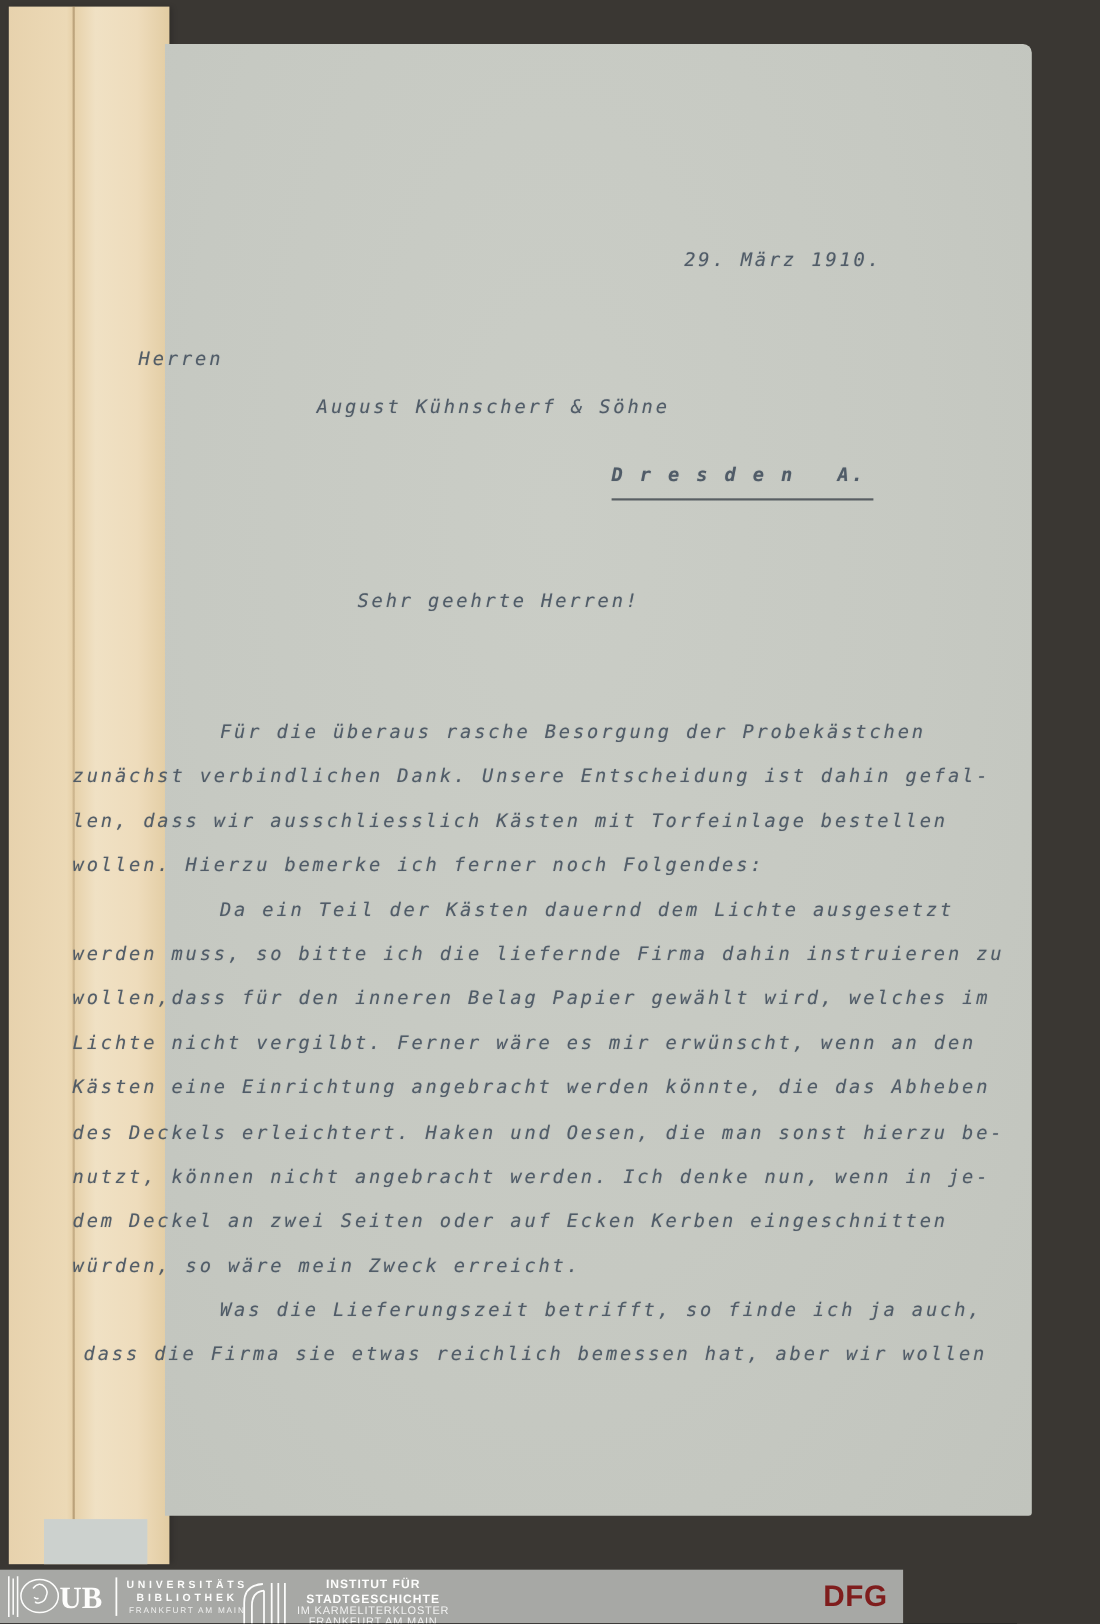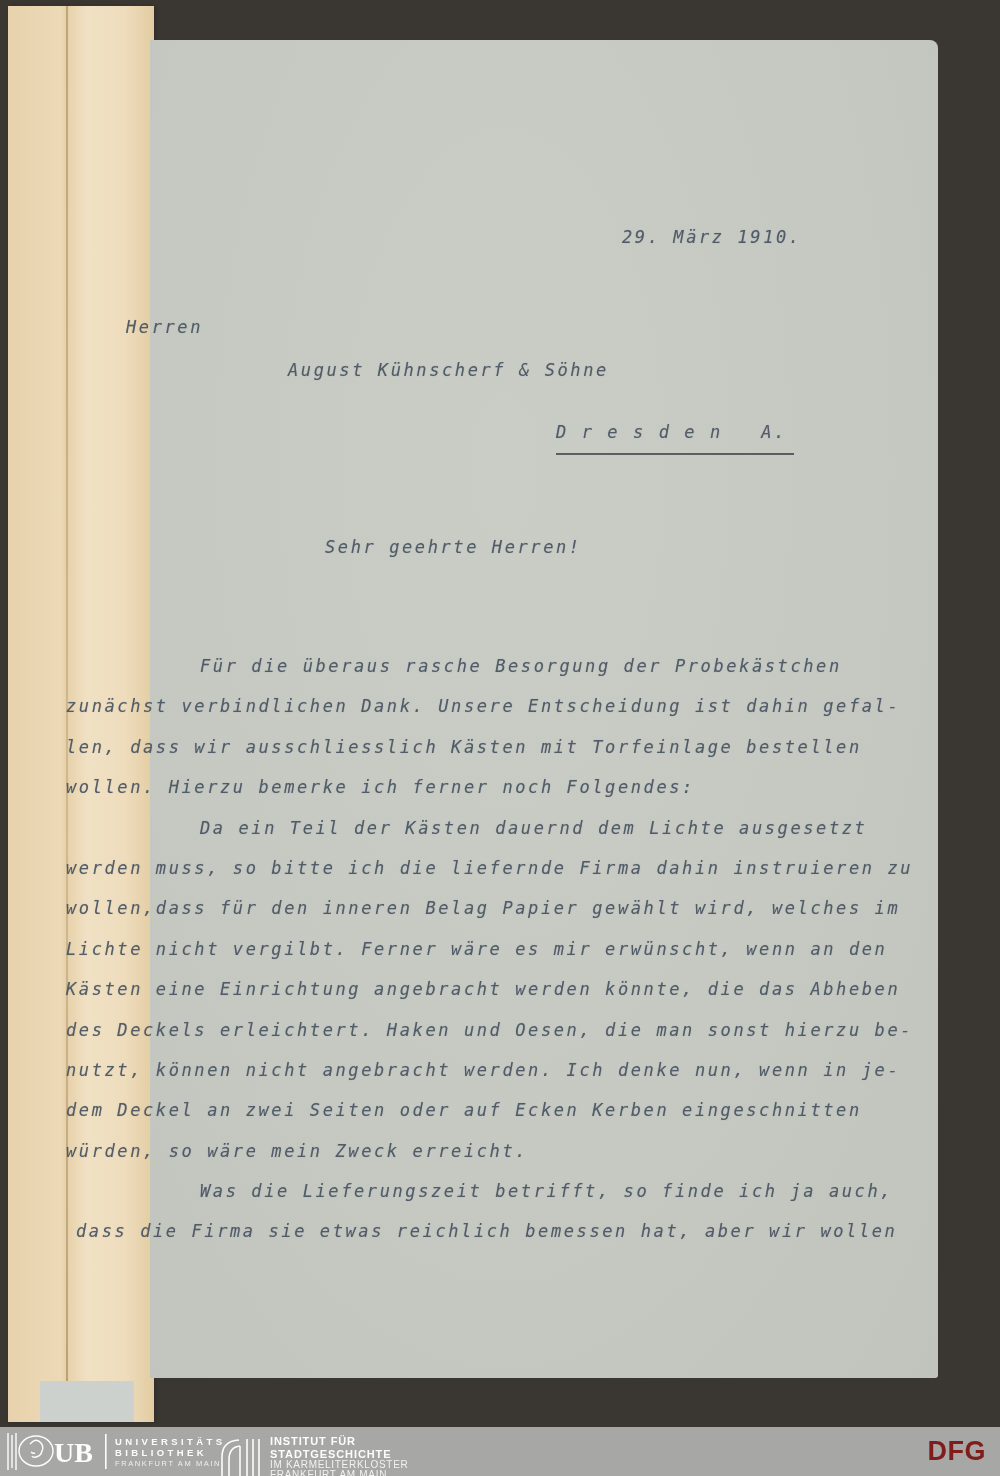--- a/index.html
+++ b/index.html
@@ -42,36 +42,37 @@
     font-style:italic;
     font-size:17px;
     letter-spacing:2.6px;
     text-shadow:0 0 1px rgba(72,84,98,.4);
     white-space:pre;
     z-index:5;
   }
   .pos-date{left:622px;top:227px;}
   .pos-herren{left:126px;top:317px;}
   .pos-addressee{left:288px;top:360px;}
-  .pos-city{left:556px;top:422px;}
+  .pos-city{left:556px;top:422px;font-weight:bold;}
   .city-underline{
     position:absolute;left:556px;top:453px;width:238px;height:2px;
     background:rgba(58,64,72,.78);z-index:5;
   }
   .pos-greeting{left:325px;top:537px;}
   .letter-body{left:66px;top:646px;width:874px;}
   .tline{height:40.4px;line-height:40.4px;white-space:pre;}
   .ind0{padding-left:0;}
   .ind1{padding-left:134px;}
   .ind2{padding-left:10px;}
   
   .footer{
-    position:absolute;left:0;top:1427px;width:1000px;height:49px;
+    position:absolute;left:0;top:1427px;width:821px;height:49px;
     background:var(--footer-bar);color:#fff;z-index:10;
     font-family:"Liberation Sans",sans-serif;
+    text-align:center;
   }
   .ub-logo{position:absolute;left:6px;top:3px;height:43px;display:flex;align-items:center;}
   .ub-wordmark{margin-left:5px;}
   .ub-wordmark .l{font-size:9.5px;letter-spacing:3.4px;line-height:11.5px;font-weight:bold;color:#fdfdfc;white-space:nowrap;}
   .ub-wordmark .s{font-size:7.5px;letter-spacing:1.6px;line-height:9px;color:rgba(255,255,255,.82);white-space:nowrap;}
   .isg-logo{position:absolute;left:218px;top:8px;height:45px;display:flex;align-items:center;}
   .isg-wordmark{margin-left:7px;}
   .isg-wordmark .b{font-size:11px;font-weight:bold;letter-spacing:.9px;line-height:12.5px;color:#fdfdfc;white-space:nowrap;}
   .isg-wordmark .s{font-size:10px;letter-spacing:.7px;line-height:10px;color:rgba(255,255,255,.85);white-space:nowrap;}
   .credit{

